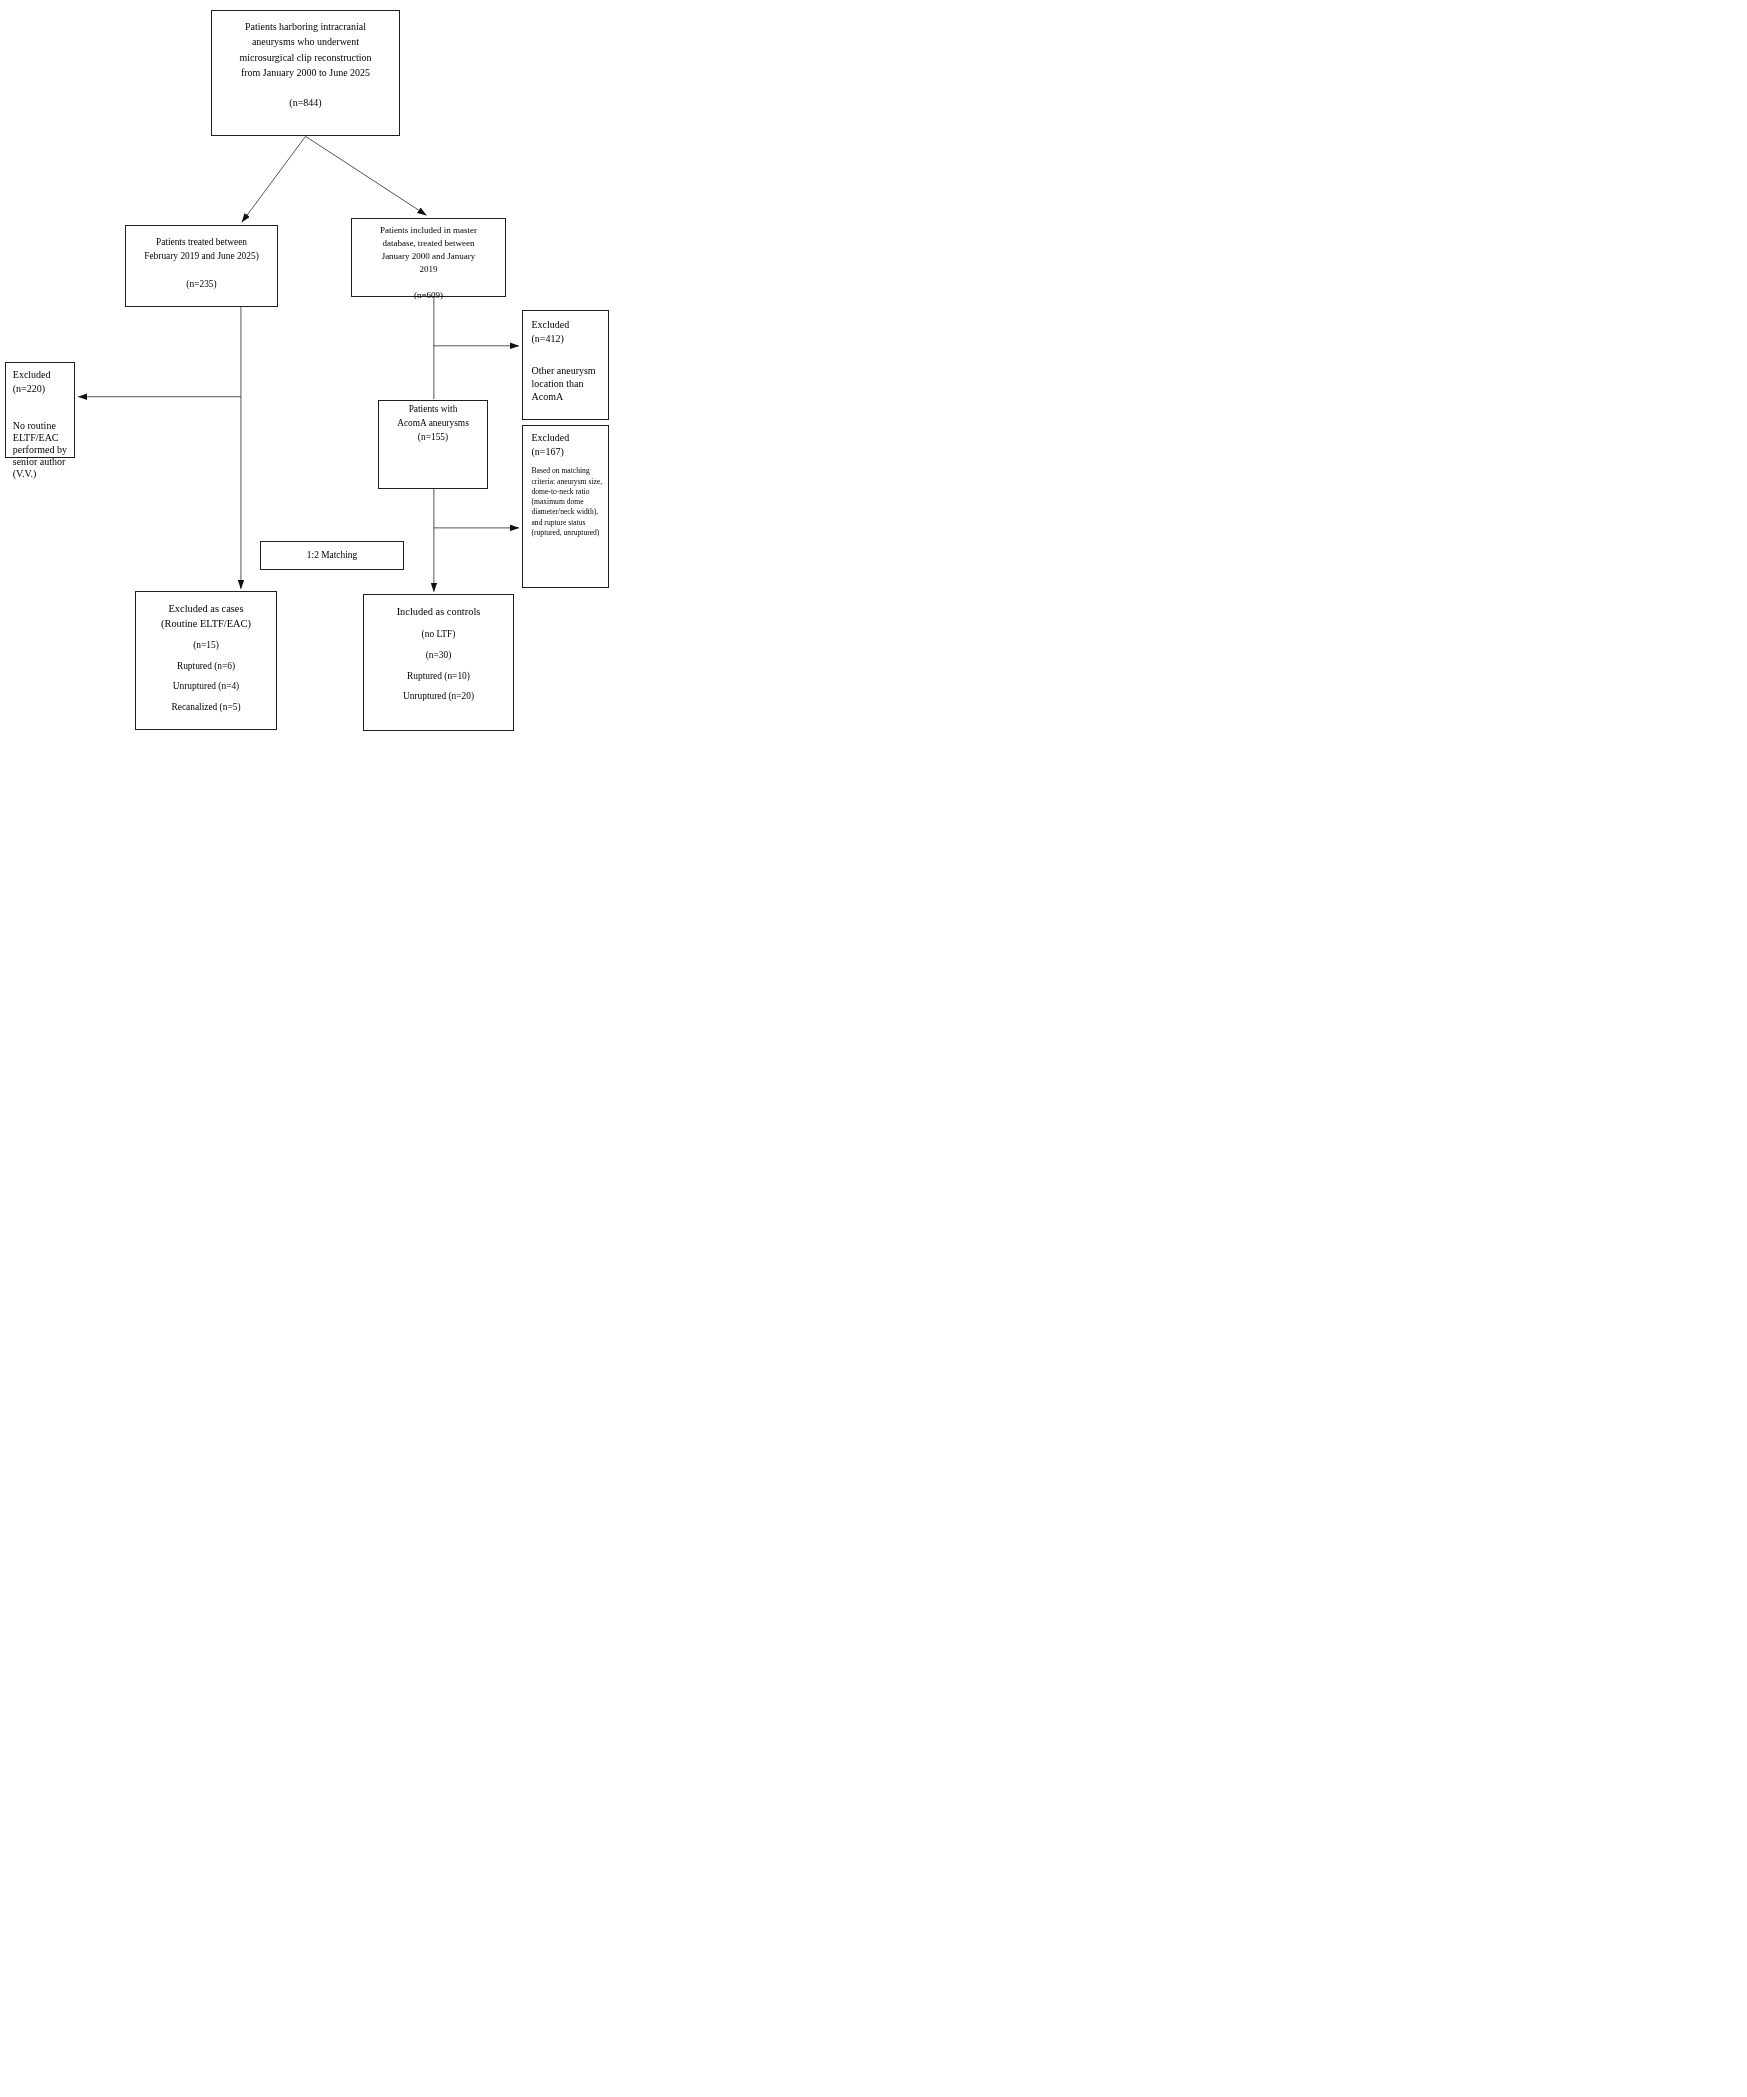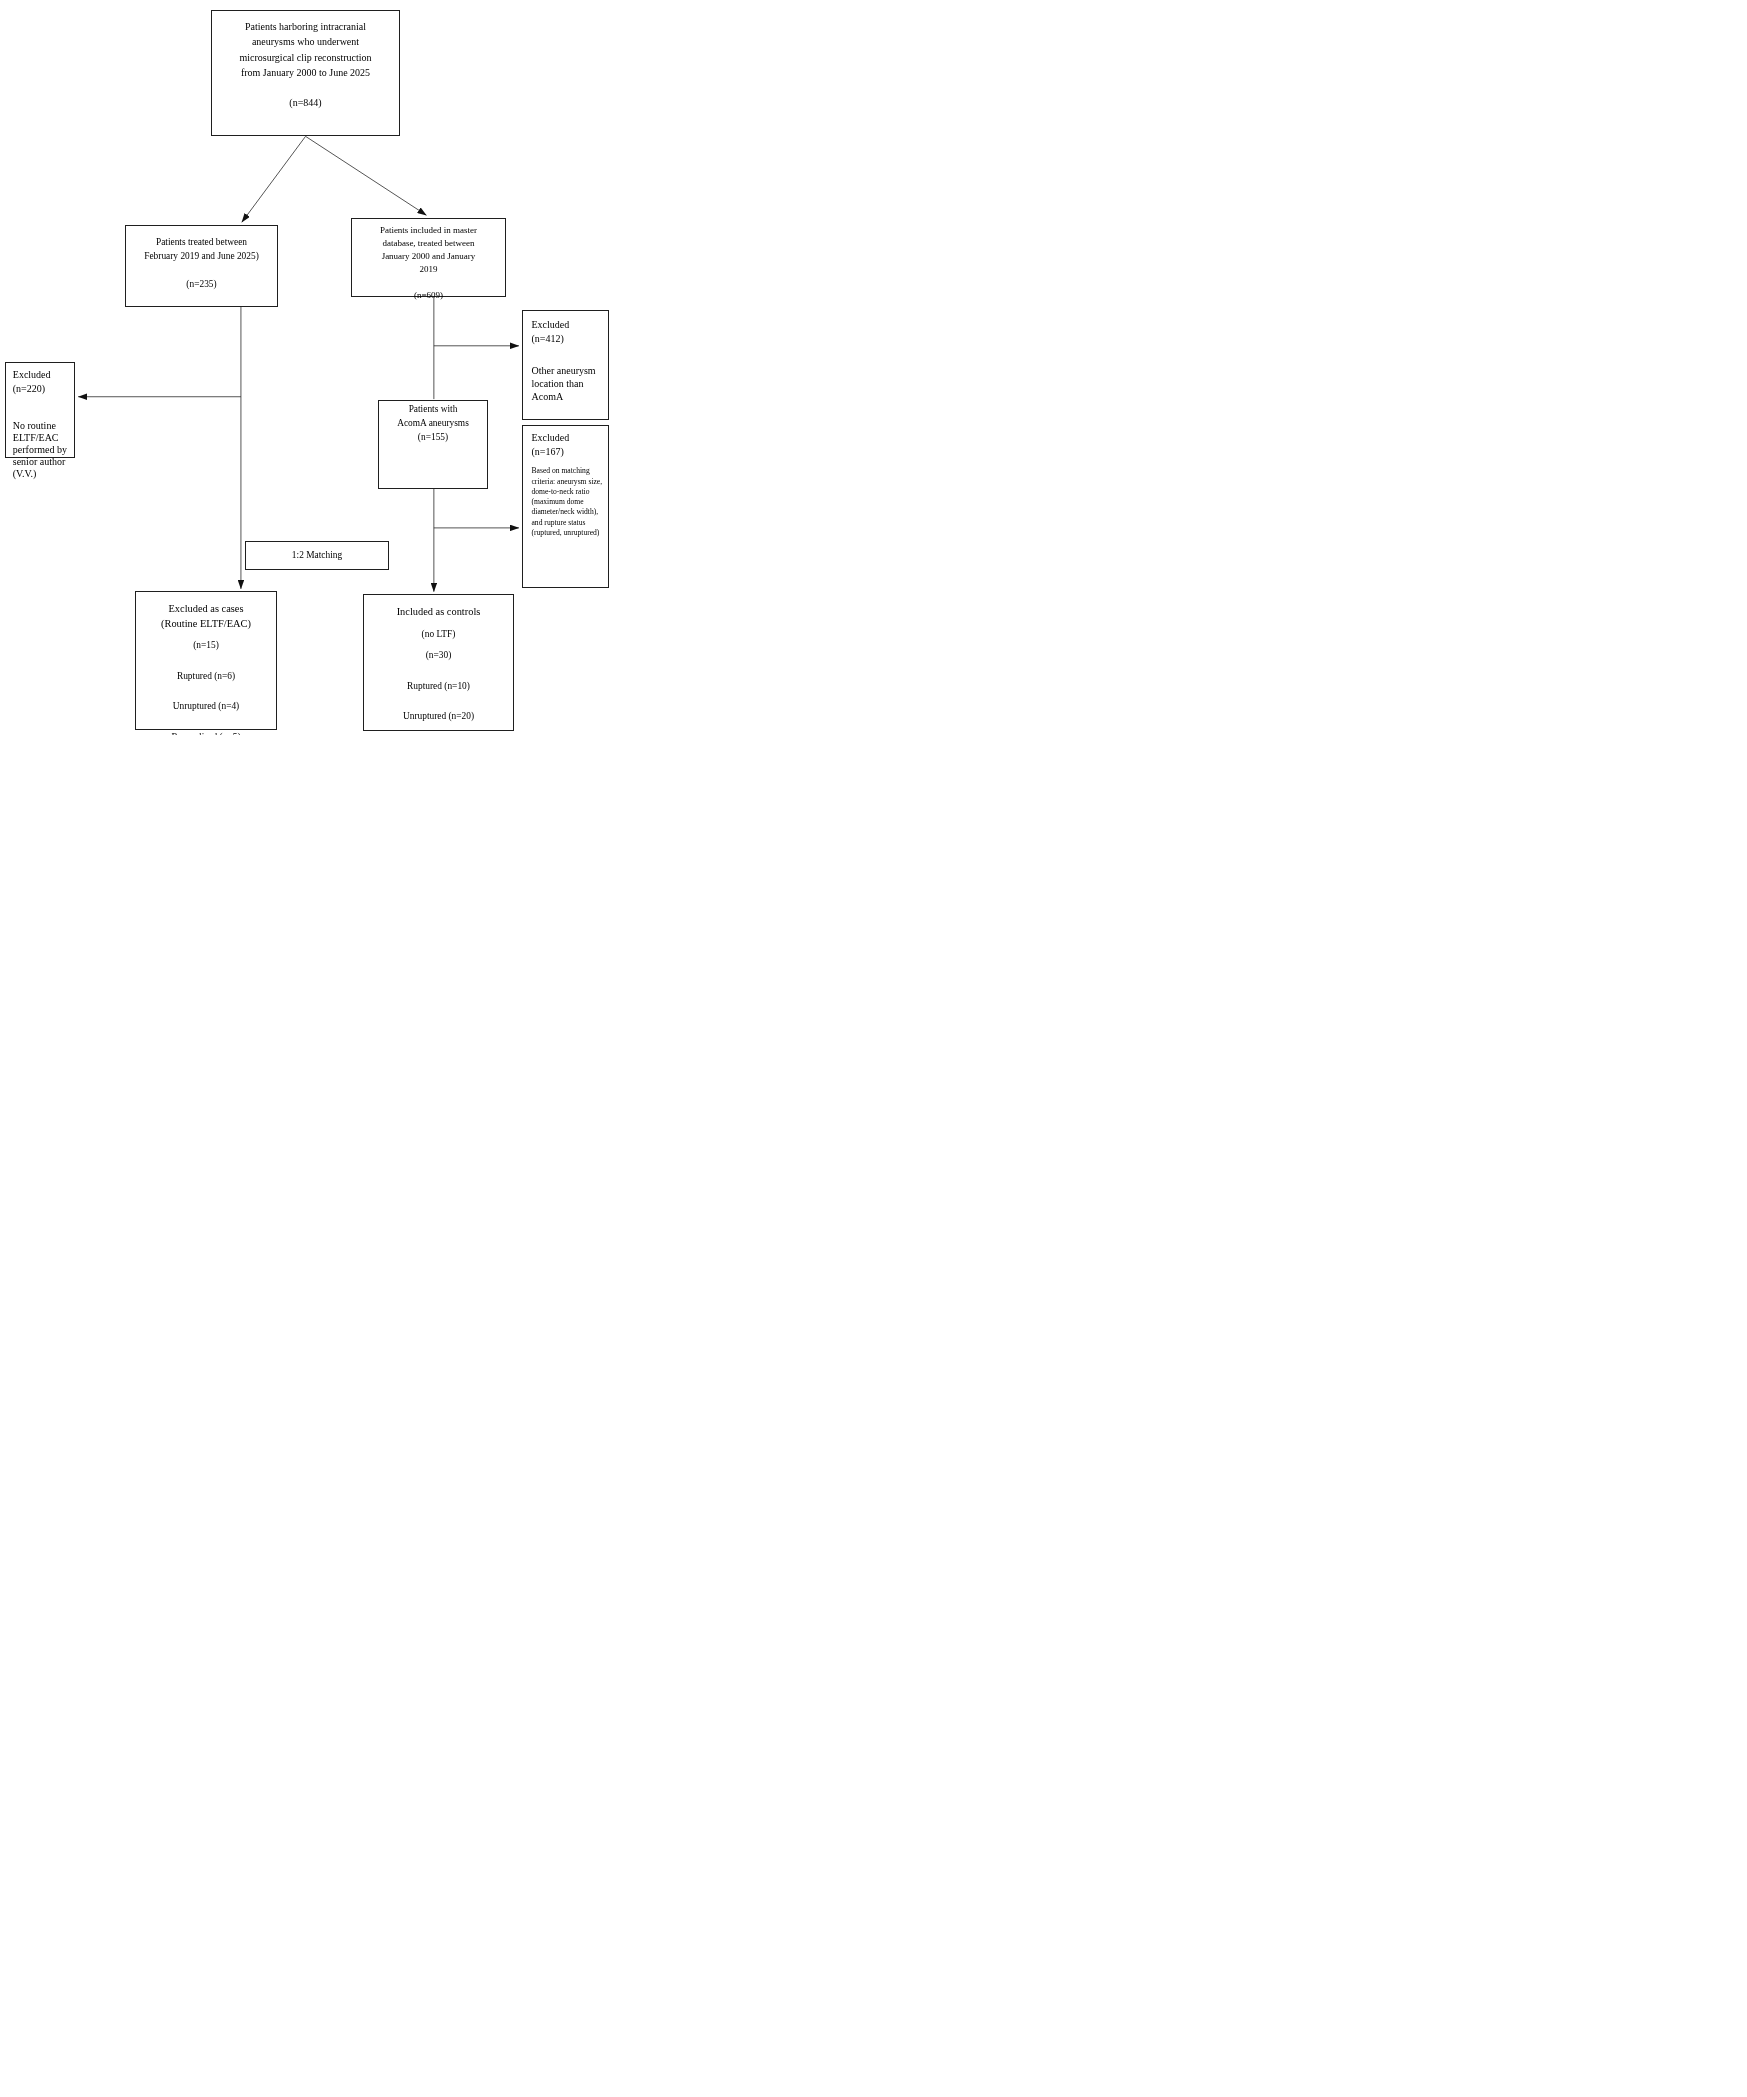--- a/index.html
+++ b/index.html
@@ -28,26 +28,26 @@
   
   .b-excl412{left:522px;top:310px;width:87px;height:110px;font-size:10px;line-height:1.33;padding:6.6px 3.8px 3.8px 8.5px;}
   .b-excl167{left:522px;top:425px;width:87px;height:163px;font-size:10px;line-height:1.33;padding:4.7px 3.8px 3.8px 8.5px;}
   .b-excl167 .body{font-size:7.6px;line-height:1.35;margin-top:6.6px;}
   .b-excl412 .body{margin-top:17px;}
   
   .b-excl220{left:5.2px;top:362px;width:70px;height:96px;font-size:10px;line-height:1.22;padding:5.7px 2.8px 2.8px 6.6px;}
   .b-excl220 .body{margin-top:22px;}
   
   .b-acoma{left:378px;top:400px;width:110px;height:89px;font-size:9.4px;line-height:1.5;padding-top:1px;}
-  .b-matching{left:245px;top:541px;width:144px;height:29px;font-size:9.4px;line-height:1.4;padding-top:7px;}
+  .b-matching{left:260px;top:541px;width:144px;height:29px;font-size:9.4px;line-height:1.4;padding-top:7px;}
   
   .b-cases{left:135px;top:591px;width:142px;height:139px;font-size:9.4px;line-height:1.45;padding-top:9.4px;}
   .b-controls{left:363px;top:594px;width:151px;height:137px;font-size:9.4px;line-height:1.45;padding-top:9.4px;}
   .title{font-size:10.4px;line-height:1.45;}
-  .item{font-size:9.4px;margin-top:17px;}
+  .item{font-size:9.4px;margin-top:7px;}
   .count{margin-top:7.6px;}
   .subtitle{margin-top:8.5px;}
 </style>
 </head>
 <body>
 
 <div id="canvas">
 
   <svg id="connectors" viewBox="0 0 1298 1558" xmlns="http://www.w3.org/2000/svg">
     <defs>

